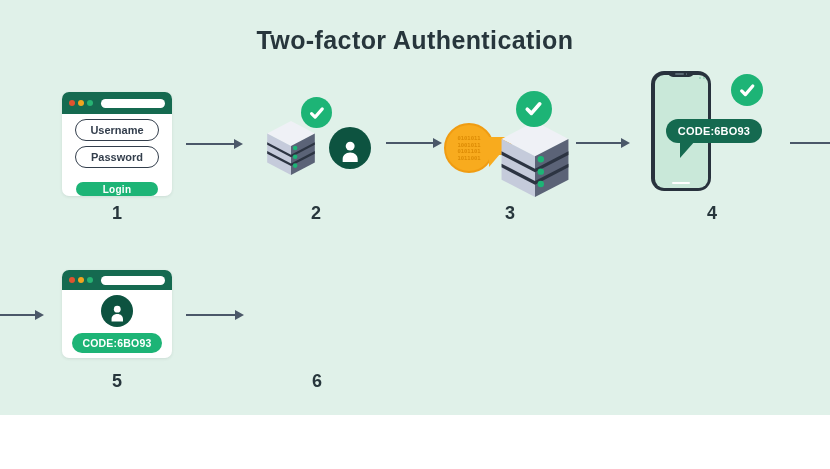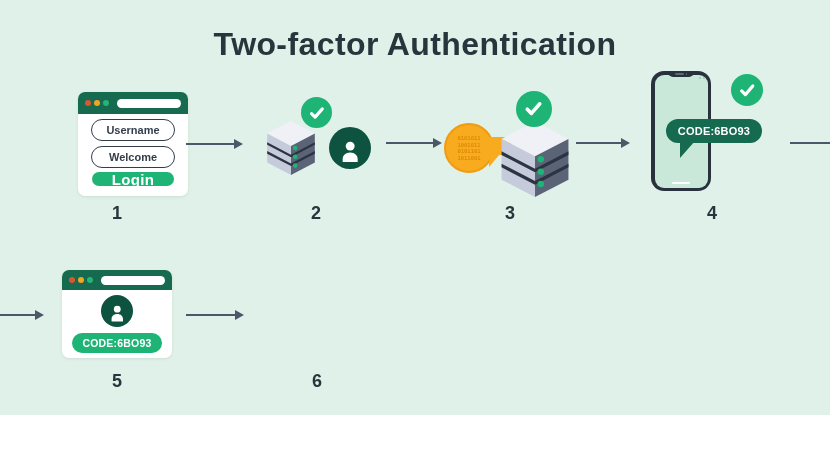--- a/index.html
+++ b/index.html
@@ -1,38 +1,38 @@
 <!DOCTYPE html>
 <html><head>
 <meta charset="utf-8">
 <style>
   html,body{margin:0;padding:0;background:#ffffff;font-family:"Liberation Sans",sans-serif;}
   .canvas{position:relative;width:830px;height:469px;background:#ffffff;overflow:hidden;}
   .mint-bg{position:absolute;left:0;top:0;width:830px;height:415px;background:#e0f1e9;}
 
   .title{position:absolute;left:0;top:26px;width:830px;text-align:center;
-         font-size:32px;font-weight:bold;color:#27363c;letter-spacing:.4px;}
+         font-size:25px;font-weight:bold;color:#27363c;letter-spacing:.4px;}
 
   
   .browser{position:absolute;background:#fff;border-radius:7px;
            box-shadow:0 1px 3px rgba(30,60,50,.10);overflow:hidden;}
   .winbar{height:22px;background:#156a50;display:flex;align-items:center;padding:0 7px;}
   .winbar.small{height:20px;}
   .dot{width:6px;height:6px;border-radius:50%;margin-right:3px;flex:0 0 auto;}
   .dot.red{background:#e0532f;}
   .dot.org{background:#f2a51f;}
   .dot.grn{background:#27b373;}
   .addr{flex:1;height:9px;background:#fff;border-radius:5px;margin-left:5px;}
 
   .field{width:82px;height:20px;margin:5px auto 0;border:1.7px solid #333e4c;border-radius:11px;
          display:flex;align-items:center;justify-content:center;
          font-size:11px;font-weight:bold;color:#333e4c;}
-  .loginbtn{width:82px;height:14px;margin:4px auto 0;background:#1db476;border-radius:10px;
+  .loginbtn{width:82px;height:14px;margin:14px auto 0;background:#1db476;border-radius:10px;
          display:flex;align-items:center;justify-content:center;
-         font-size:15px;font-weight:bold;color:#fff;letter-spacing:.3px;}
+         font-size:10px;font-weight:bold;color:#fff;letter-spacing:.3px;}
 
   .stepnum{position:absolute;text-align:center;font-size:18px;font-weight:bold;color:#27363c;}
 
   
   .arrow{position:absolute;height:12px;display:flex;align-items:center;}
   .arrow .line{flex:1;height:2.5px;background:#4b5869;}
   .arrow .head{width:0;height:0;border-left:9px solid #4b5869;
                border-top:5.5px solid transparent;border-bottom:5.5px solid transparent;}
 
   
@@ -85,29 +85,29 @@
   .welcome{margin-top:7px;text-align:center;font-size:12.5px;font-weight:bold;color:#1db476;}
 </style>
 </head>
 <body>
 
 <div class="canvas">
   <div class="mint-bg"></div>
 
   <div class="title">Two-factor Authentication</div>
 
-  <div class="browser" style="left:78px;top:92px;width:110px;height:104px">
+  <div class="browser" style="left:62px;top:92px;width:110px;height:104px">
     <div class="winbar">
       <span class="dot red"></span>
       <span class="dot org"></span>
       <span class="dot grn"></span>
       <span class="addr"></span>
     </div>
     <div class="field">Username</div>
-    <div class="field">Welcome</div>
+    <div class="field">Password</div>
     <div class="loginbtn">Login</div>
   </div>
   <div class="stepnum" style="left:62px;top:203px;width:110px">1</div>
 
   <div class="arrow" style="left:186px;top:138px;width:57px">
     <i class="line"></i>
     <i class="head"></i>
   </div>
 
   <div class="server" style="left:266px;top:120px;width:50px;height:57px">

